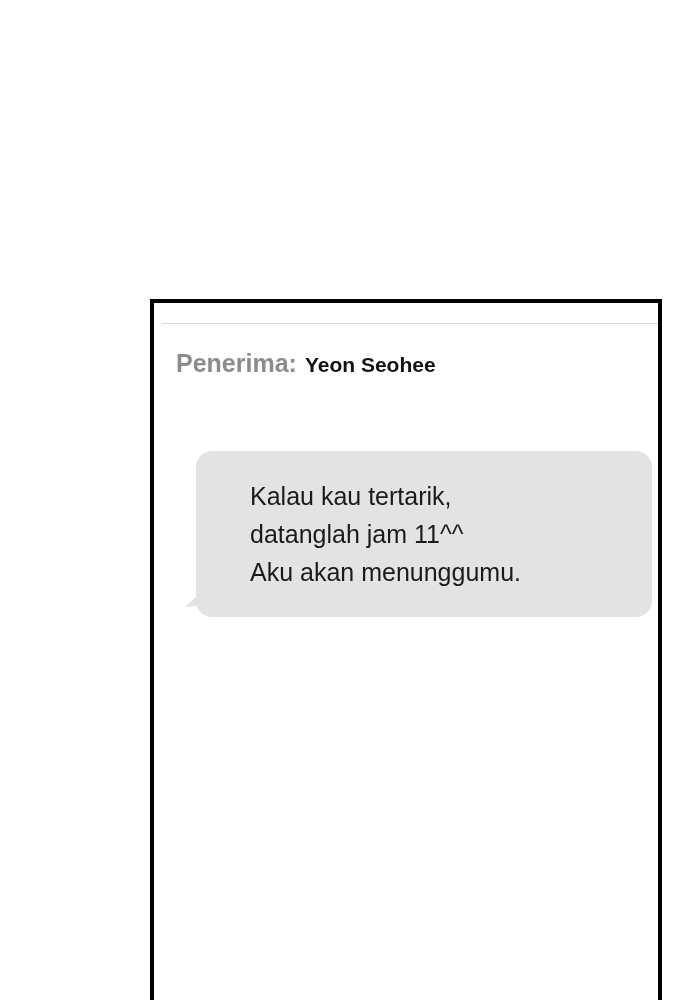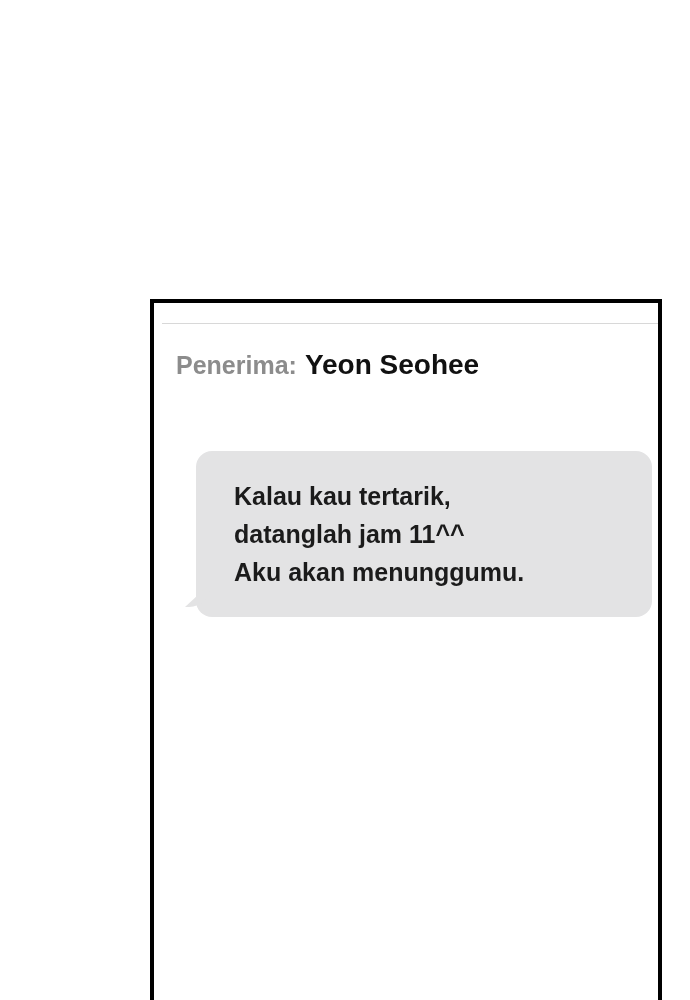--- a/index.html
+++ b/index.html
@@ -57,21 +57,21 @@
     gap: 8px;
     white-space: nowrap;
   }
   .recipient-label {
     font-size: 25px;
     font-weight: bold;
     color: #8c8c8c;
     letter-spacing: 0px;
   }
   .recipient-name {
-    font-size: 28px;
+    font-size: 21px;
     font-weight: bold;
     color: #111111;
   }
 
   .bubbles {
     position: absolute;
     left: 0;
     right: 0;
     top: 148px;
     bottom: 0;
@@ -91,21 +91,22 @@
     padding: 26px 28px 26px 38px;
     min-height: 40px;
     box-sizing: border-box;
   }
 
   .bubble-text {
     font-size: 25px;
     line-height: 38px;
     color: #1b1b1b;
     white-space: pre-line;
-    font-weight: bold;
+    font-weight: normal;
+    margin-left: 16px;
   }
 
   
   .bubble::after {
     content: "";
     position: absolute;
     left: -11px;
     bottom: 10px;
     width: 26px;
     height: 24px;

